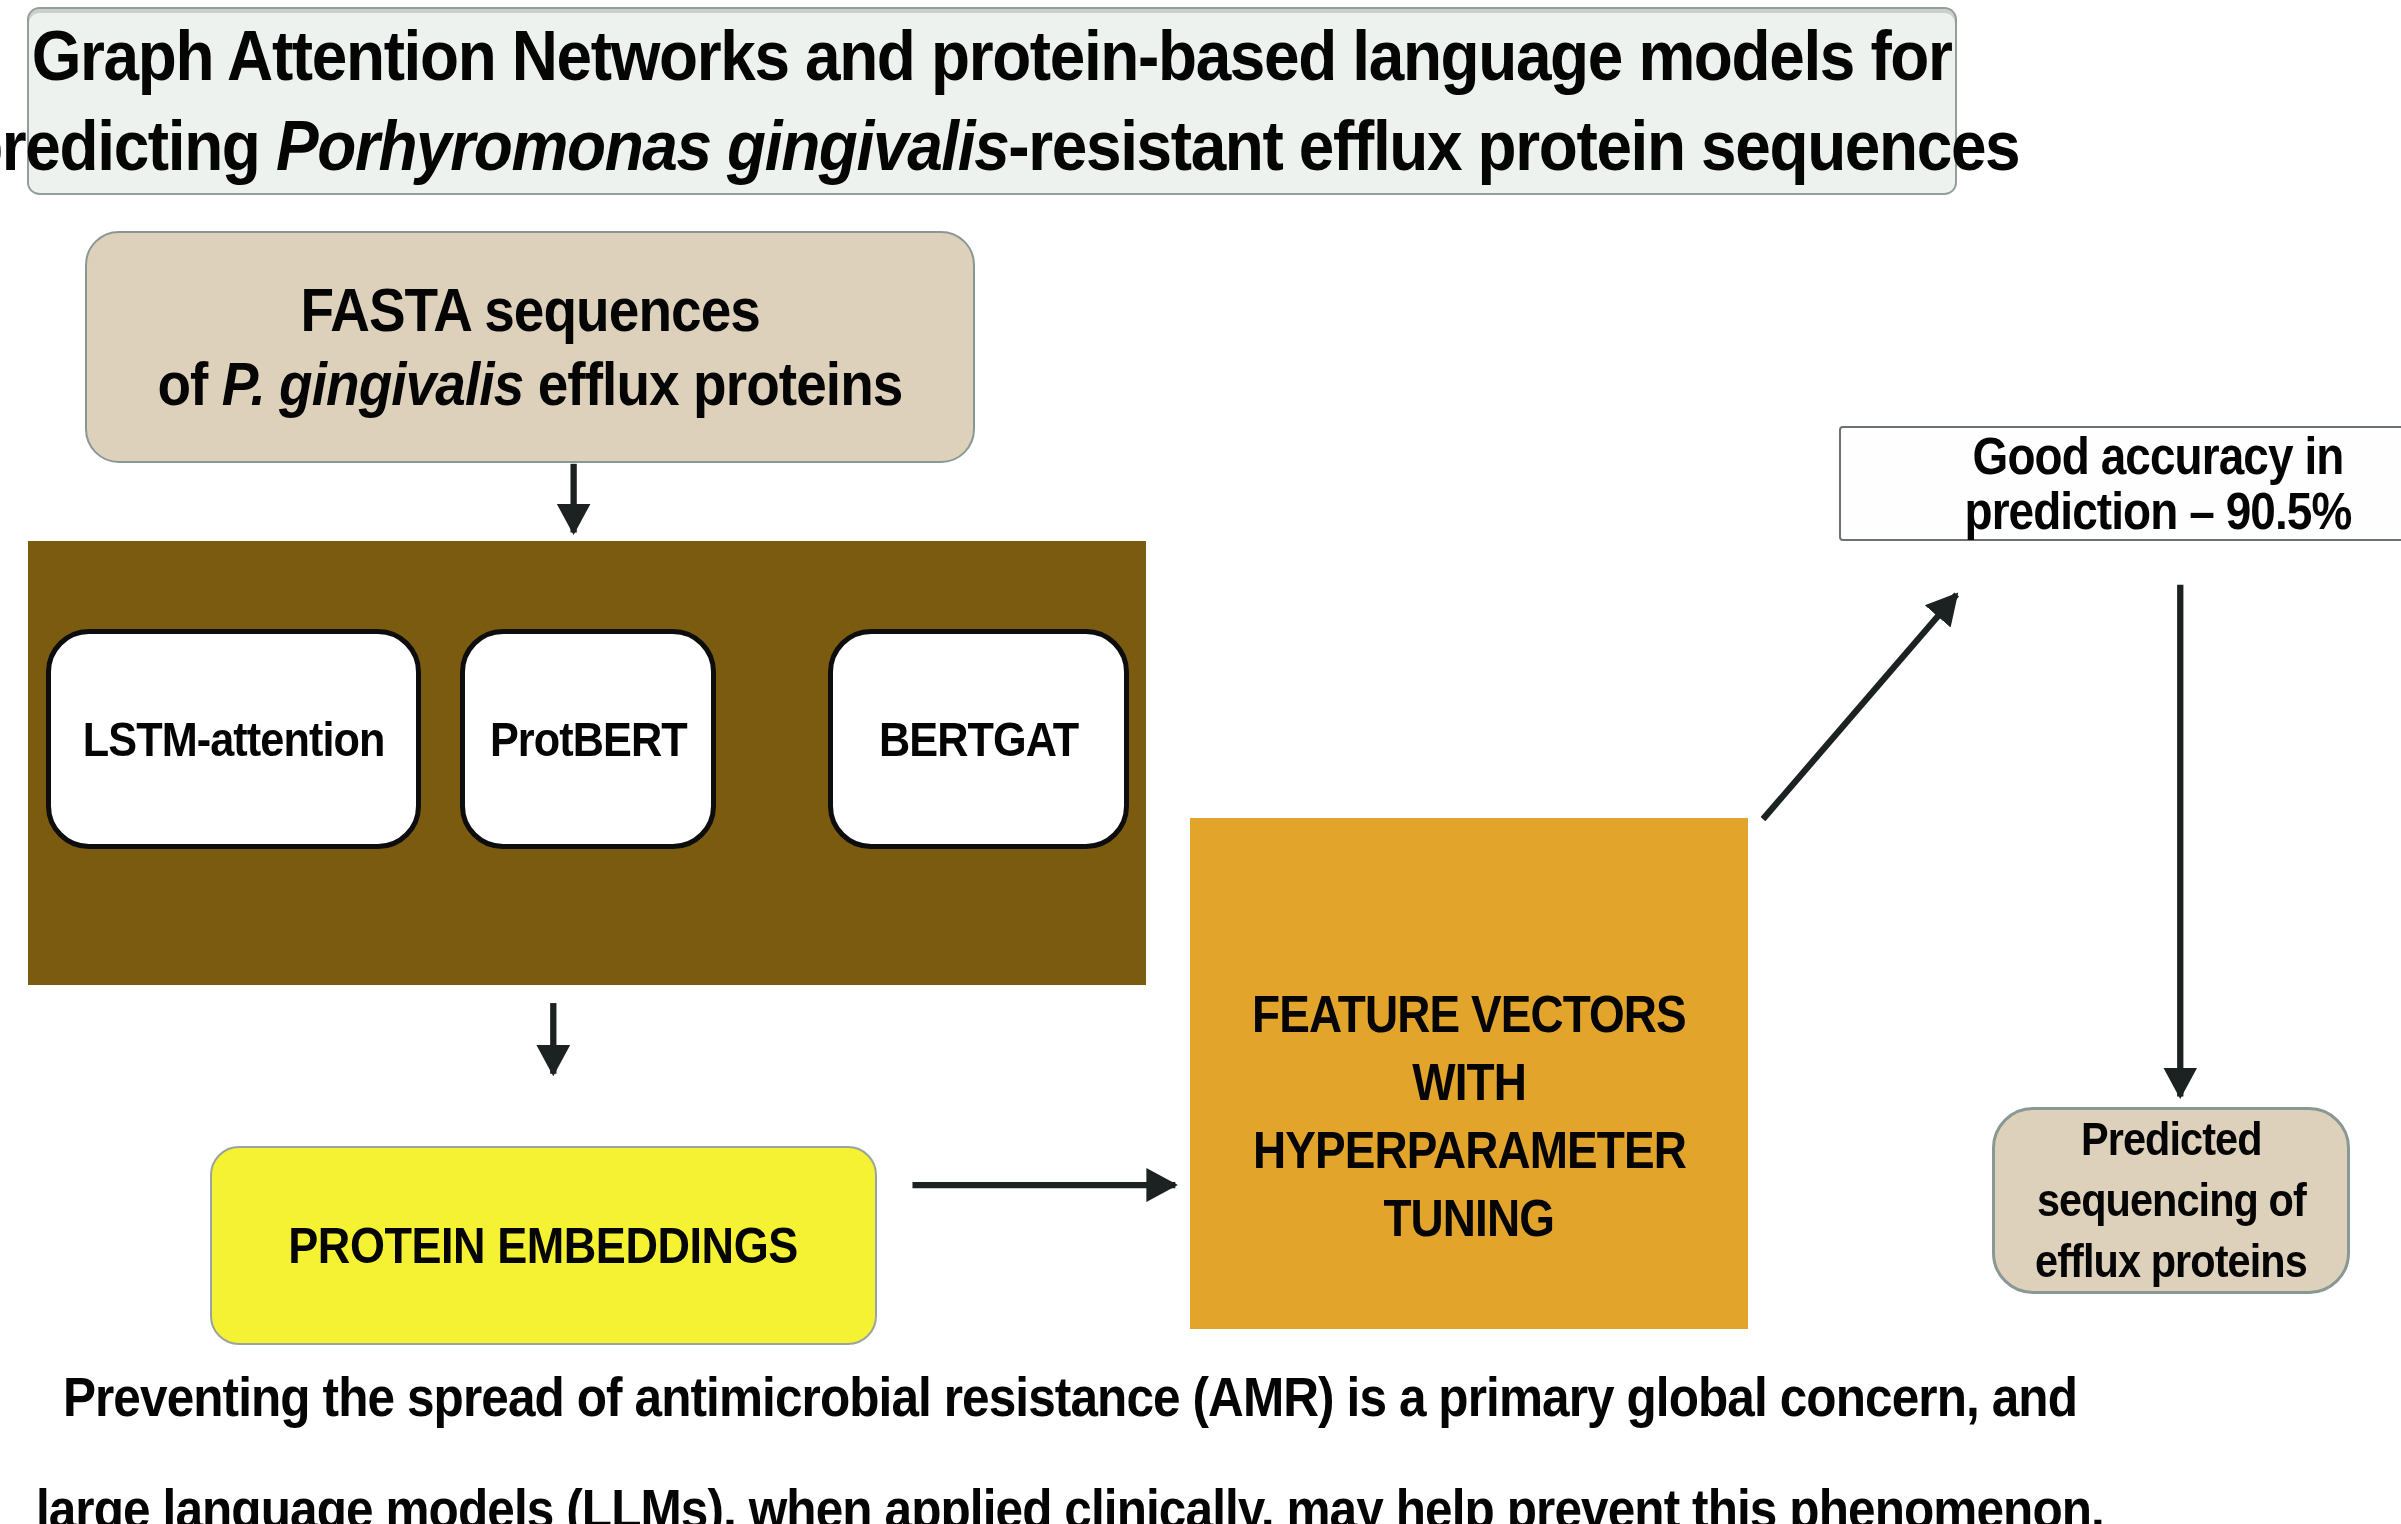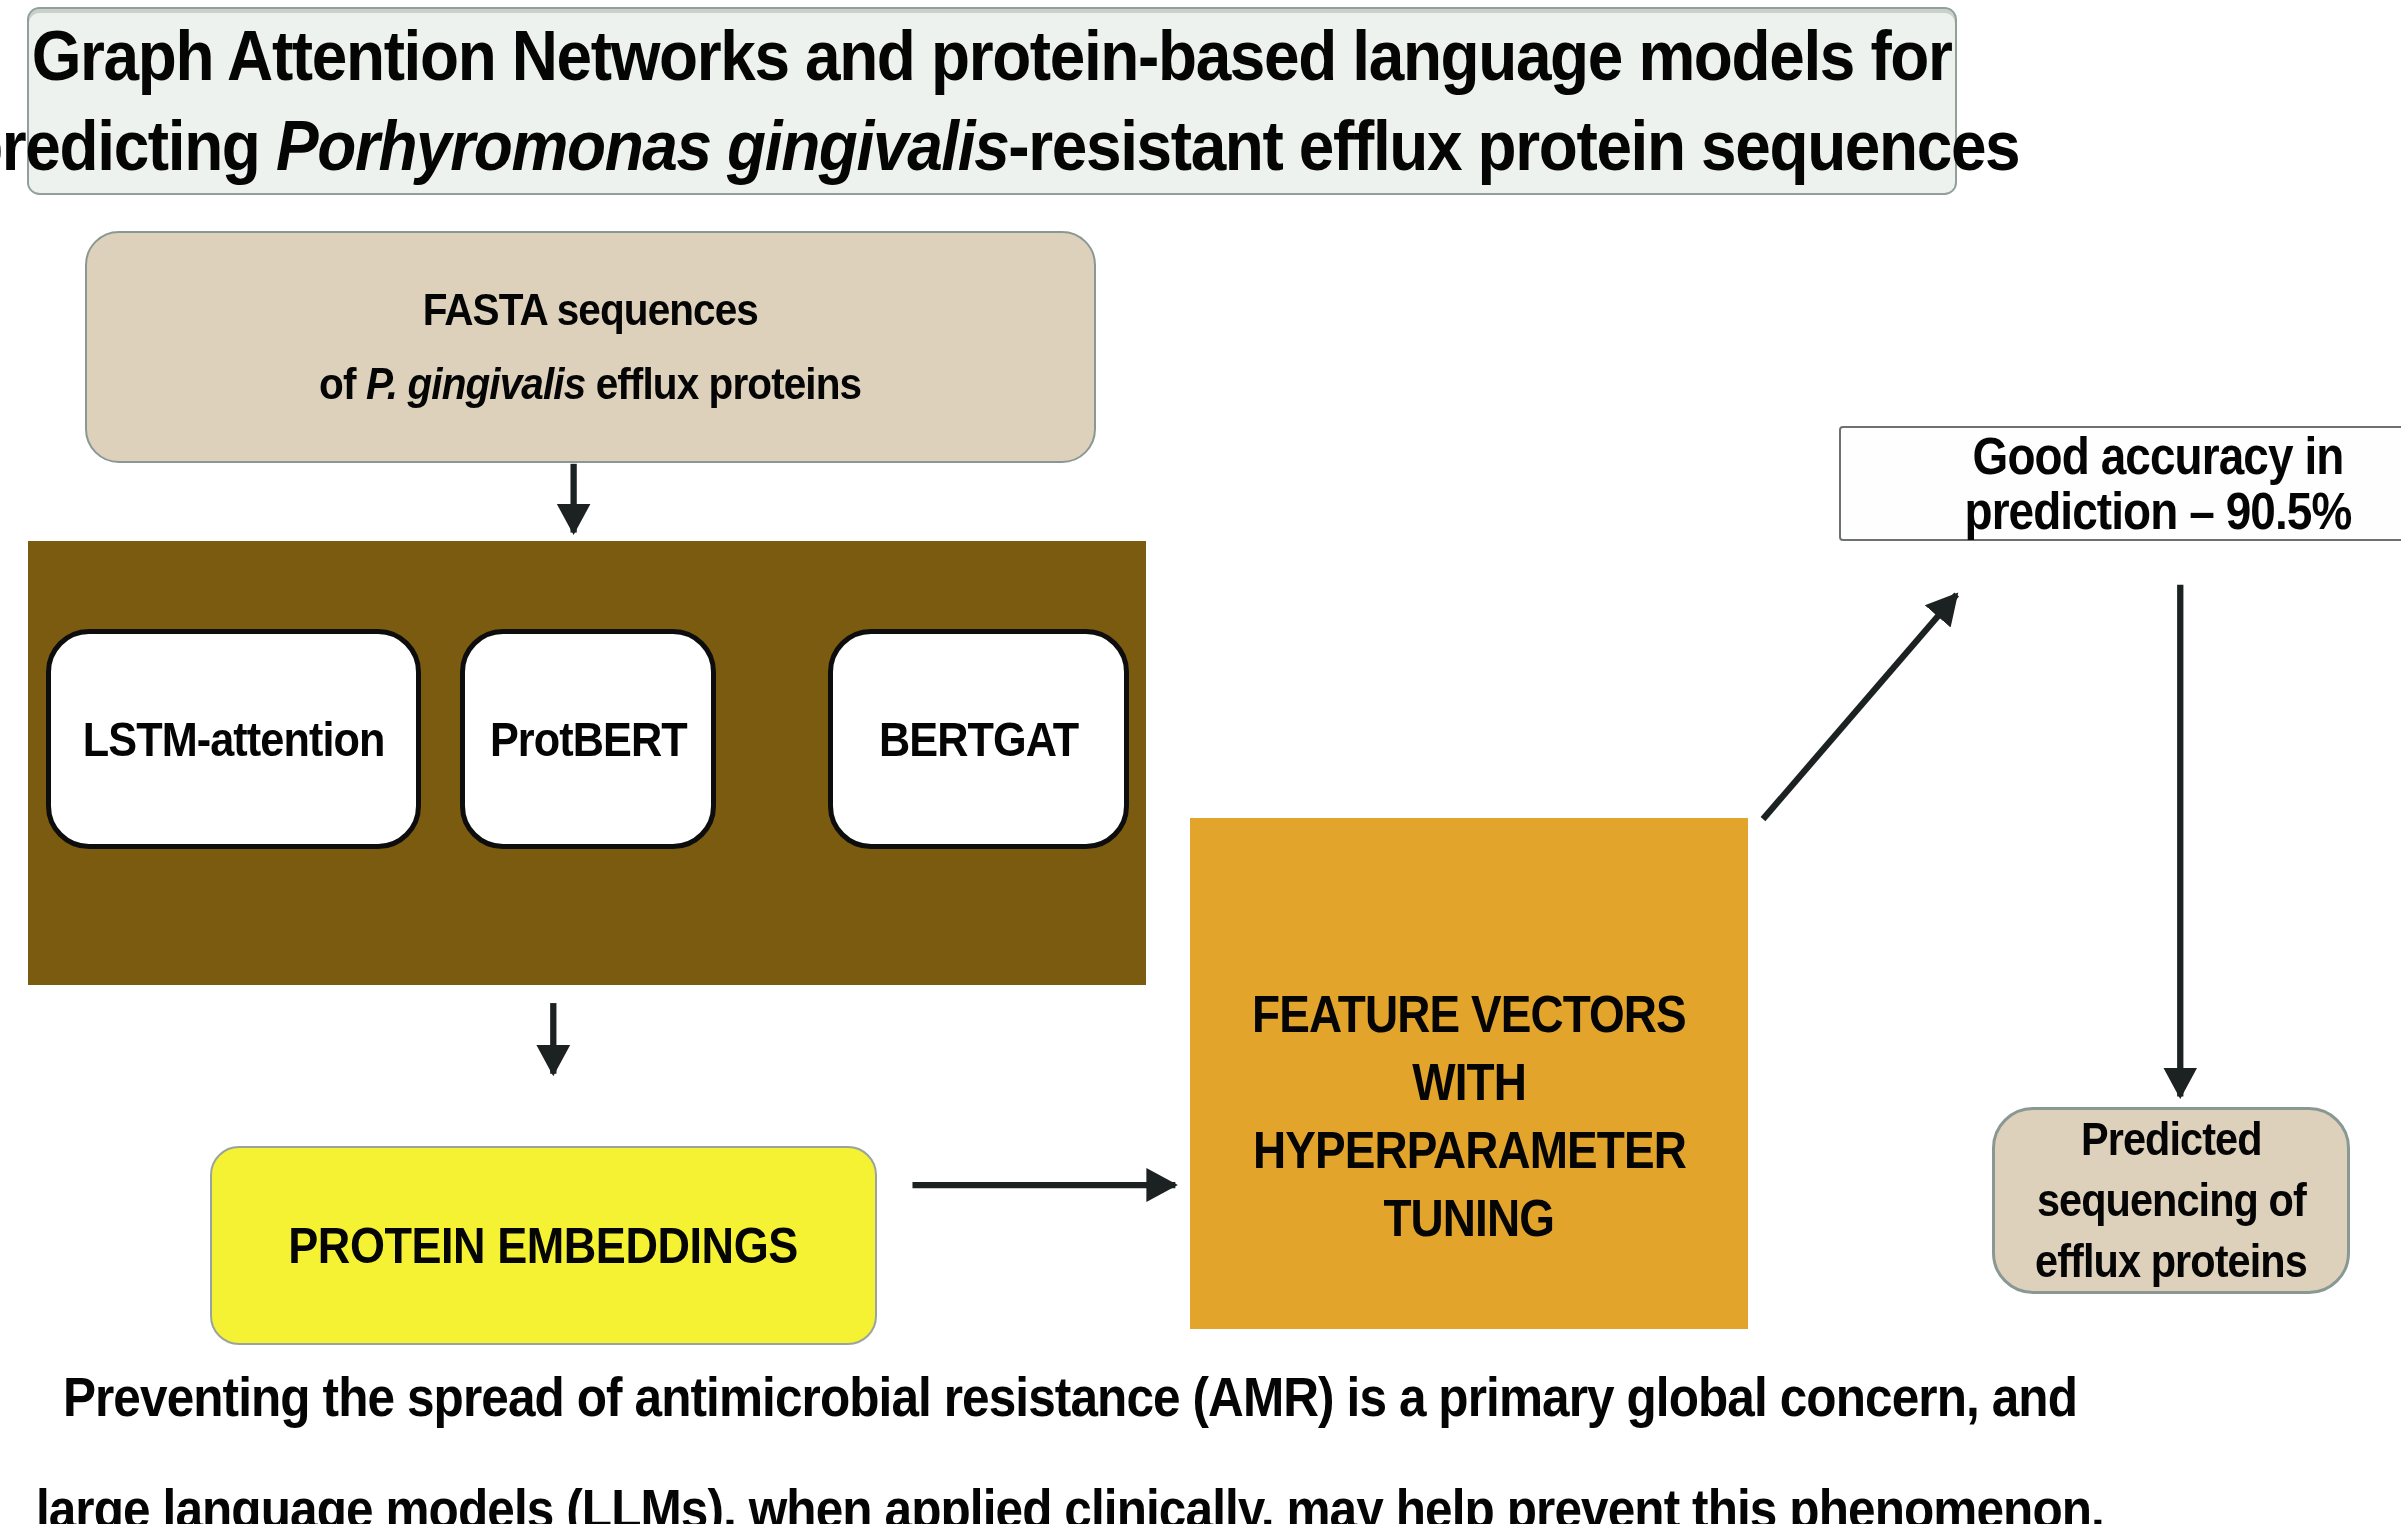--- a/index.html
+++ b/index.html
@@ -30,25 +30,25 @@
 
   .title-box{
     left:27px;top:6.8px;width:1930px;height:188px;
     background:var(--title-bg);
     border:2.9px solid var(--title-border);
     border-radius:12.6px;
     box-shadow: inset 0 3.9px 0 rgba(110,122,116,.28);
     font-size:71px;line-height:90px;letter-spacing:-1.5px;
   }
   .fasta-box{
-    left:85px;top:231px;width:1011px;height:232px;
+    left:85px;top:231px;width:890px;height:232px;
     background:var(--tan-bg);
     border:2.9px solid var(--tan-border);
     border-radius:34px;
-    font-size:45px;line-height:74px;letter-spacing:-1px;
+    font-size:61px;line-height:74px;letter-spacing:-1px;
   }
   .brown-box{
     left:28px;top:541px;width:1118px;height:444px;
     background:var(--brown-bg);
   }
   .model-box{
     top:629px;height:220px;
     background:var(--model-box-bg);
     border:5.3px solid var(--model-box-border);
     border-radius:43px;

